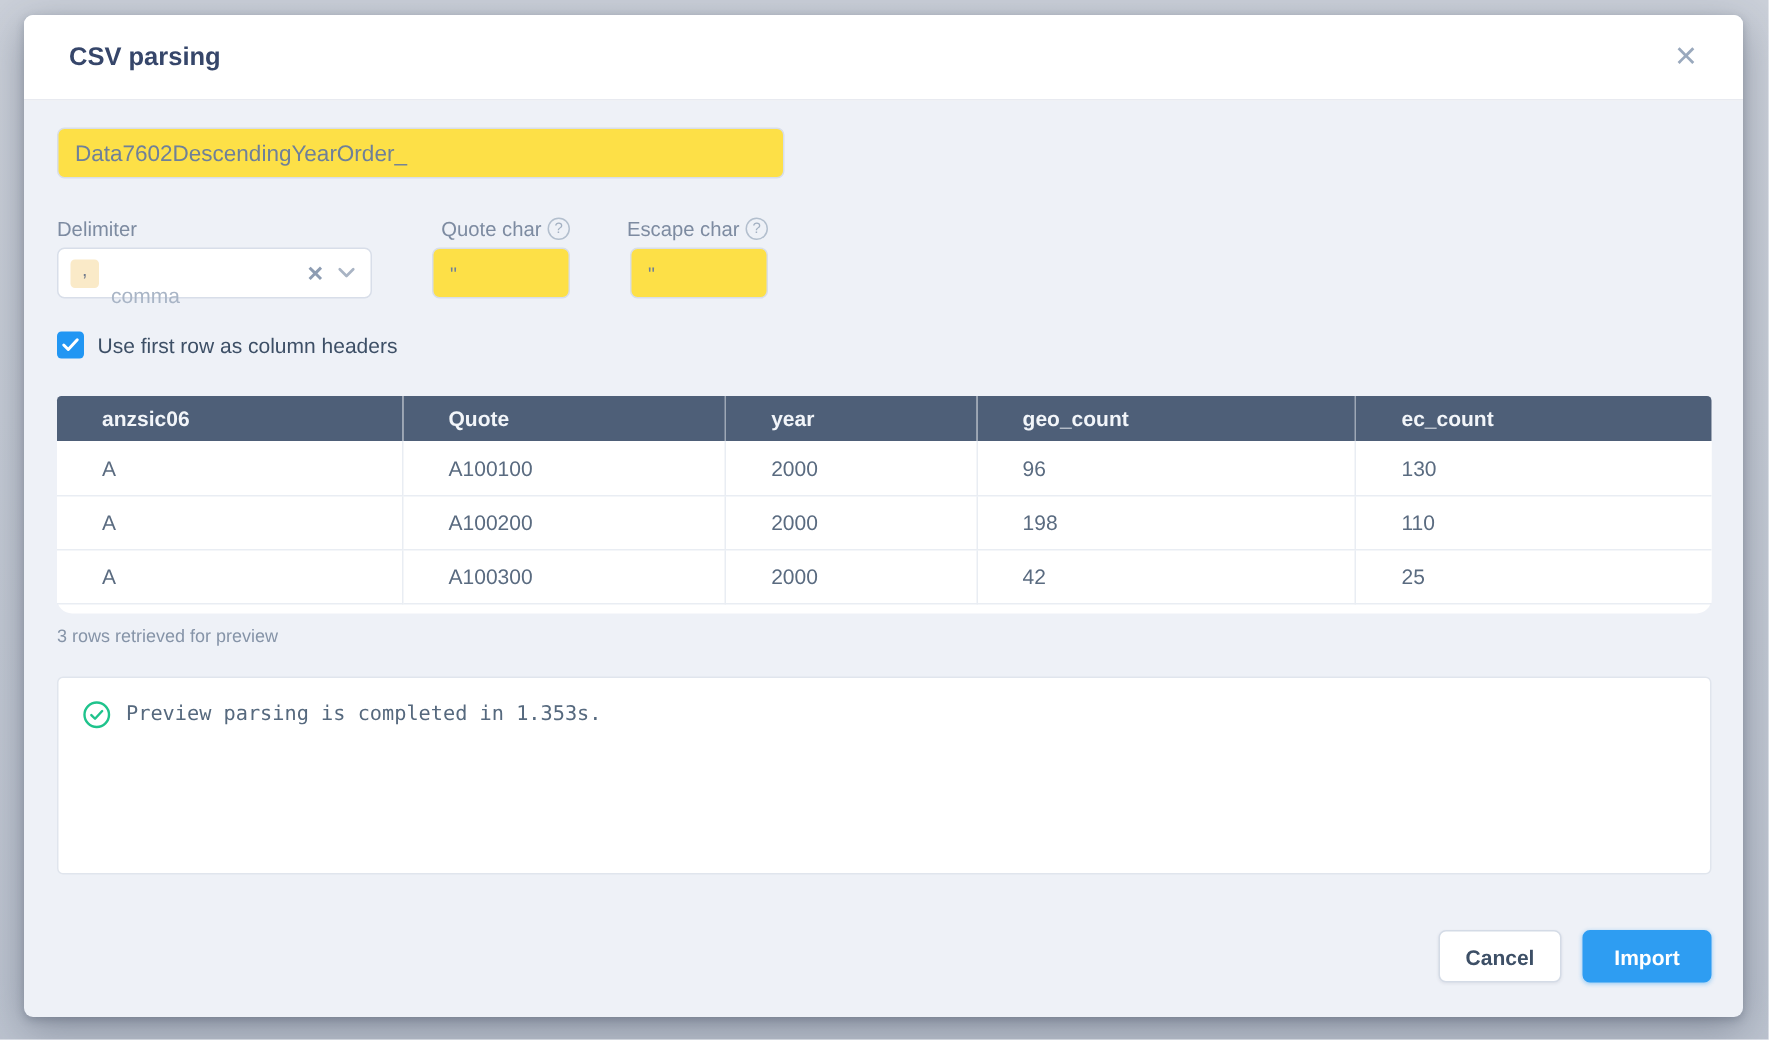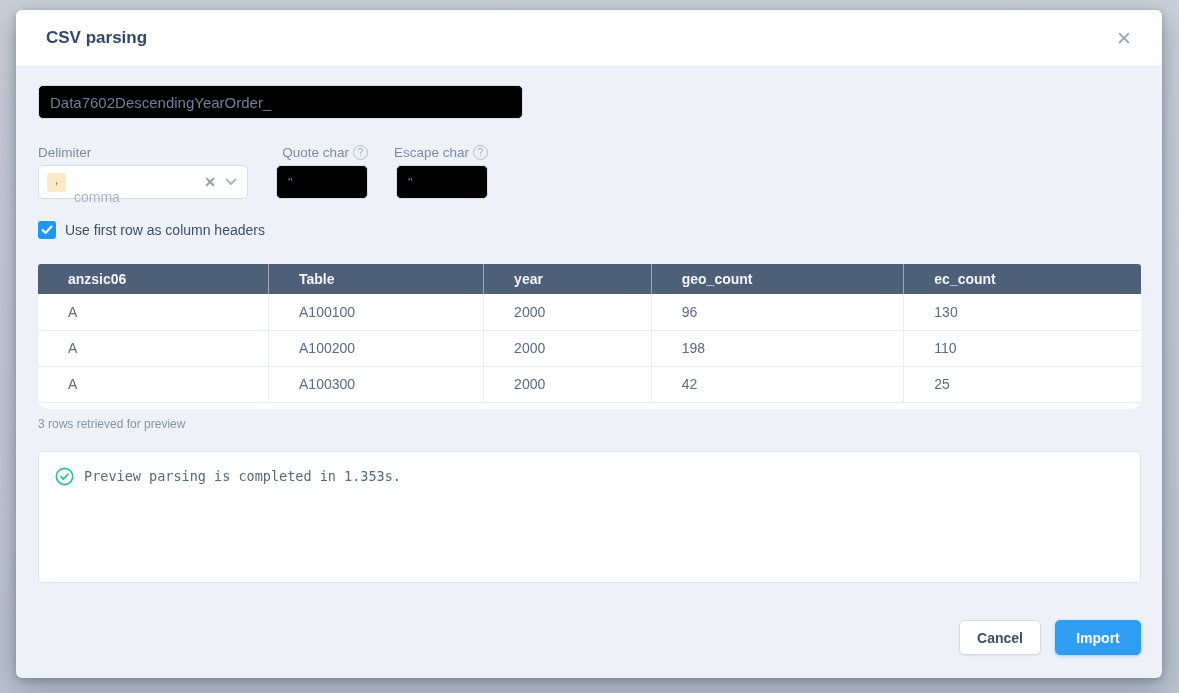--- a/index.html
+++ b/index.html
@@ -24,29 +24,29 @@
   .dialog-title { font-size:17px; font-weight:bold; color:#36466a; }
   .close-btn {
     font-size:19px; color:#9aa9bd; cursor:pointer; line-height:1;
     padding:4px 6px; user-select:none;
   }
   .dialog-body { flex:1; padding:18px 21px 0 22px; }
 
   .field-label { font-size:13.5px; color:#7d8ba1; margin-bottom:5px; }
 
   .text-input {
-    height:34px; background:#000000; border:1px solid #d8dee9; border-radius:5px;
+    height:34px; background:#fde047; border:1px solid #d8dee9; border-radius:5px;
     font-family:"Liberation Sans", sans-serif;
     font-size:15px; color:#6f8099; padding:0 11px; outline:none; display:block;
   }
   .table-name-input { width:485px; }
 
   .row2 { display:flex; margin-top:26px; }
   .delim-group { width:210px; }
-  .char-group { width:92px; margin-left:28px; }
+  .char-group { width:92px; margin-left:40px; }
   .char-group .field-label {
     display:flex; justify-content:flex-end; align-items:center; gap:4px;
     white-space:nowrap;
   }
   .help-icon {
     width:15px; height:15px; border:1px solid #b3bfce; border-radius:50%;
     display:inline-flex; align-items:center; justify-content:center;
     font-size:10px; color:#a3b0c2; flex:0 0 auto;
   }
   .char-input { width:92px; font-size:13px; }
@@ -184,21 +184,21 @@
         <colgroup>
           <col class="c0">
             <col class="c1">
             <col class="c2">
             <col class="c3">
             <col class="c4">
         </colgroup>
         <thead>
           <tr id="preview-head-row">
               <th>anzsic06</th>
-              <th>Table</th>
+              <th>Quote</th>
               <th>year</th>
               <th>geo_count</th>
               <th>ec_count</th>
             </tr>
         </thead>
         <tbody id="preview-body">
             <tr>
               <td>A</td>
               <td>A100100</td>
               <td>2000</td>

